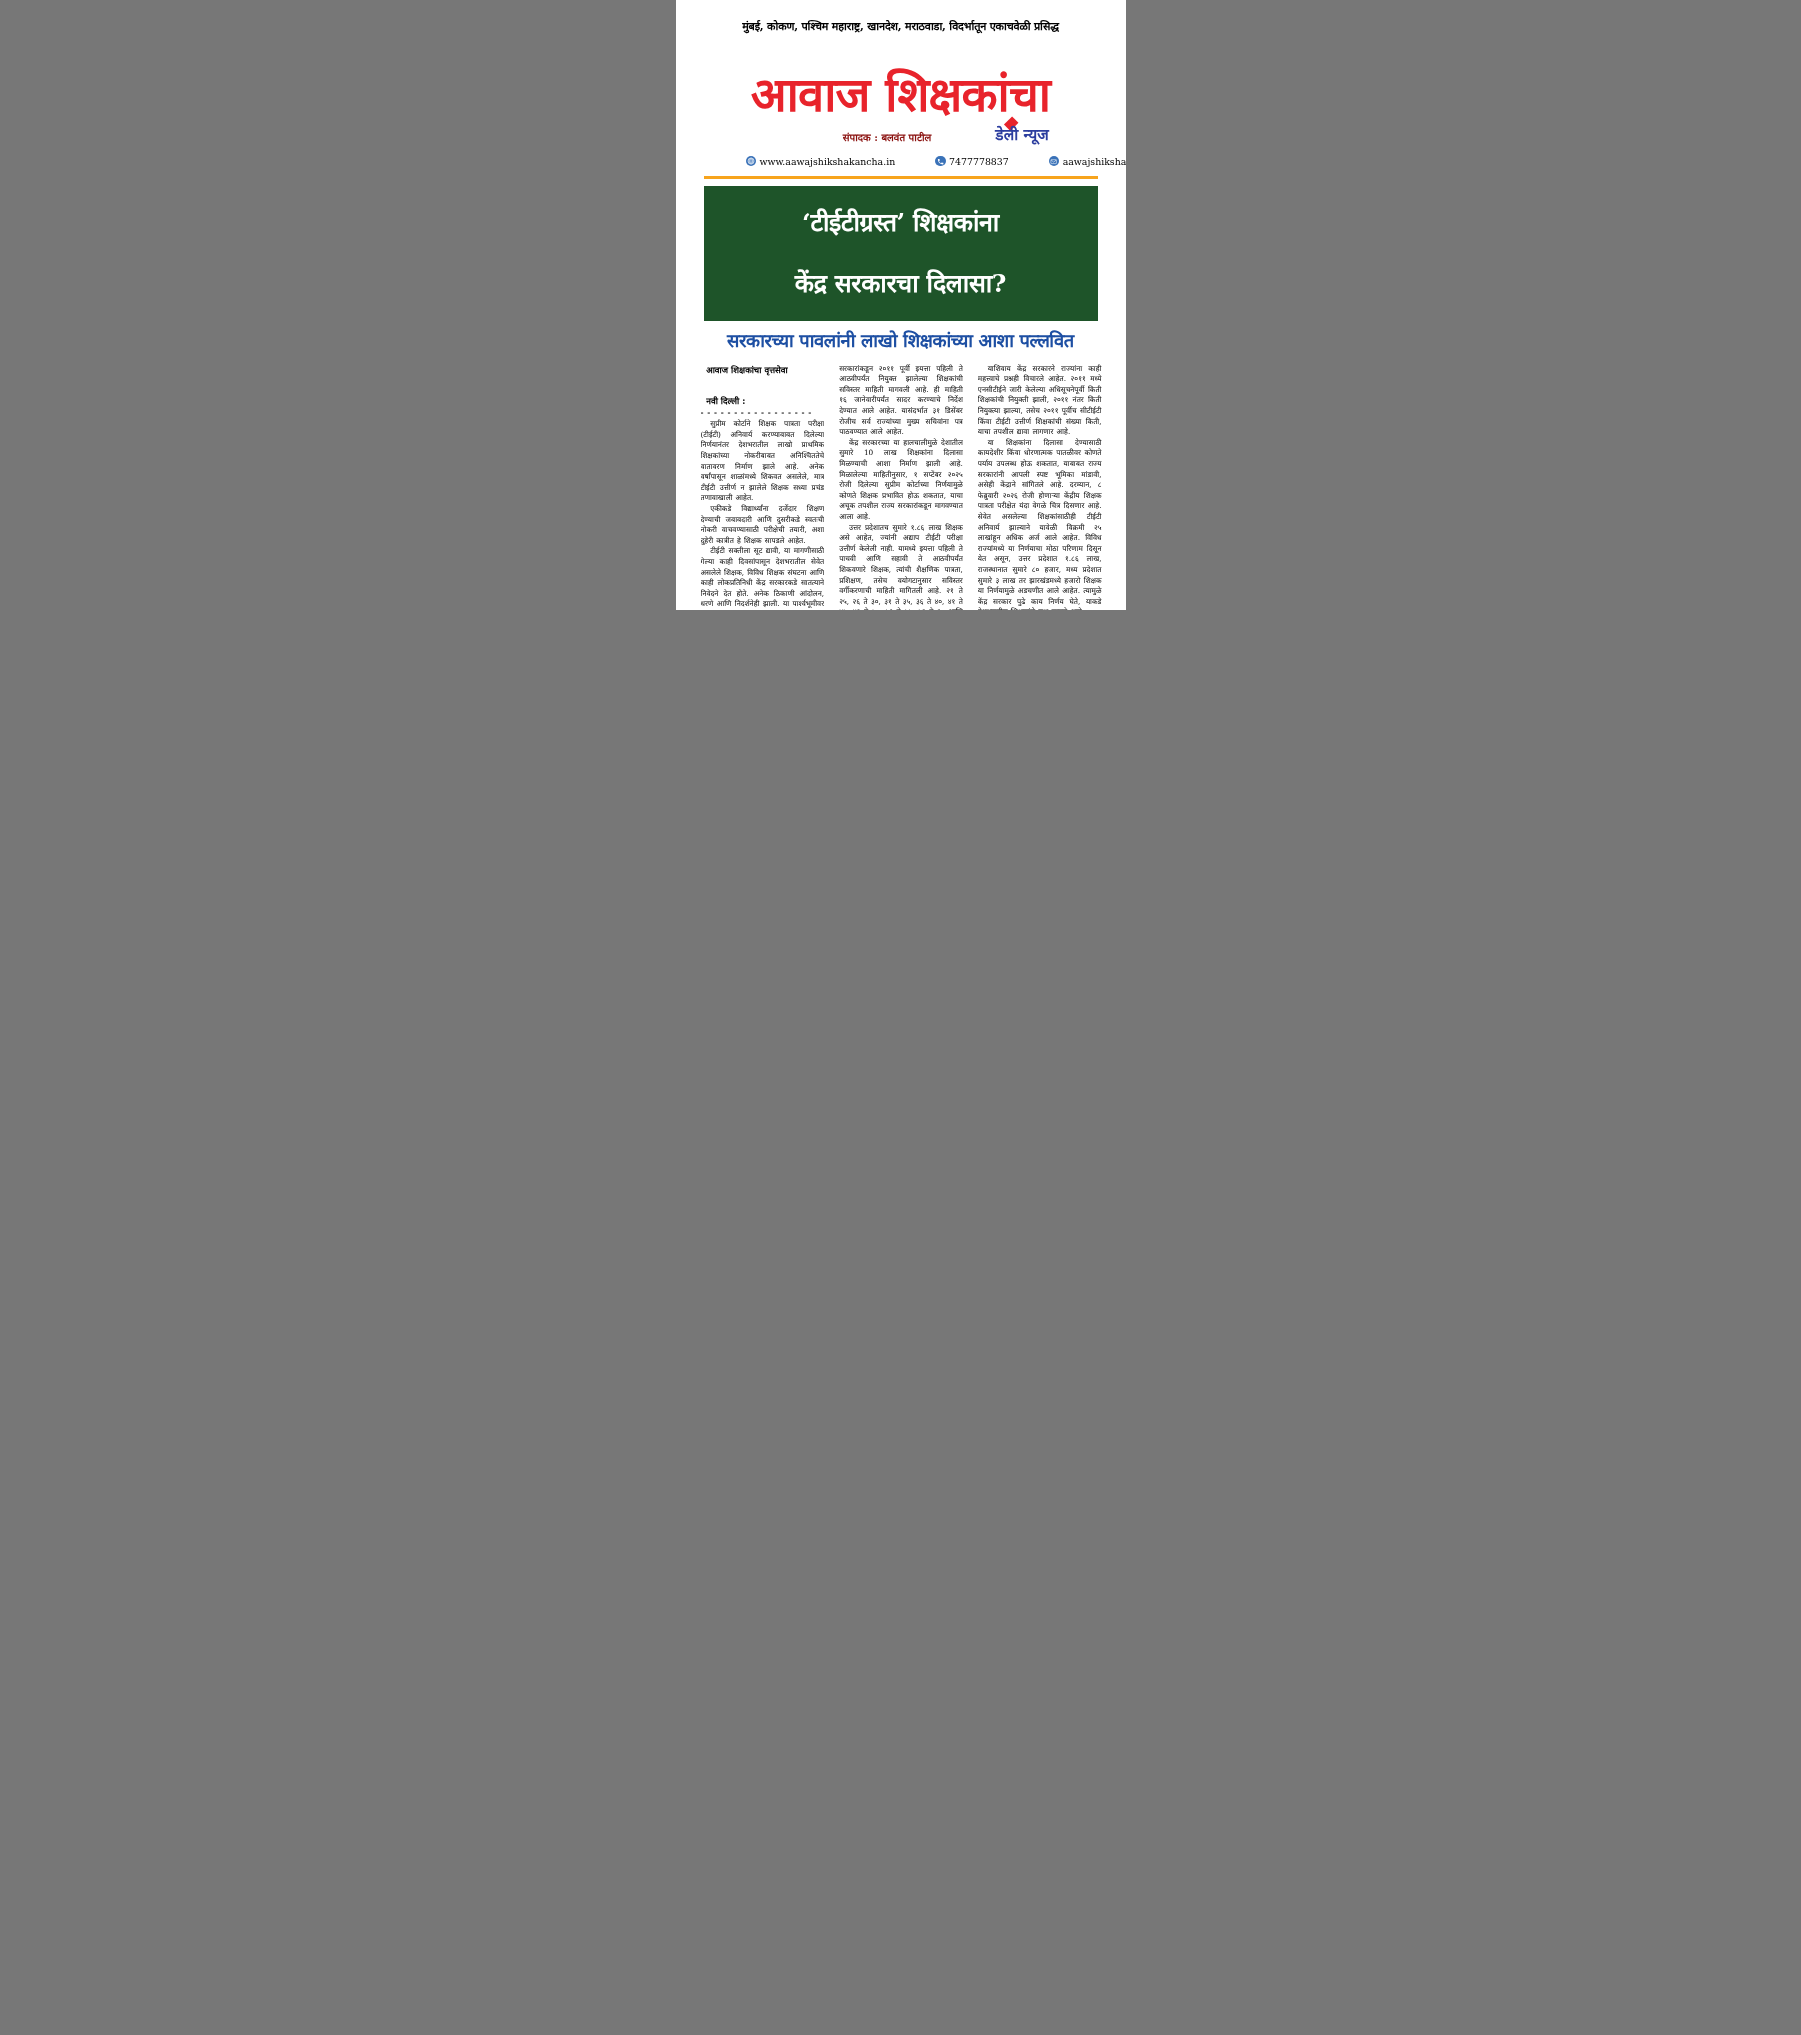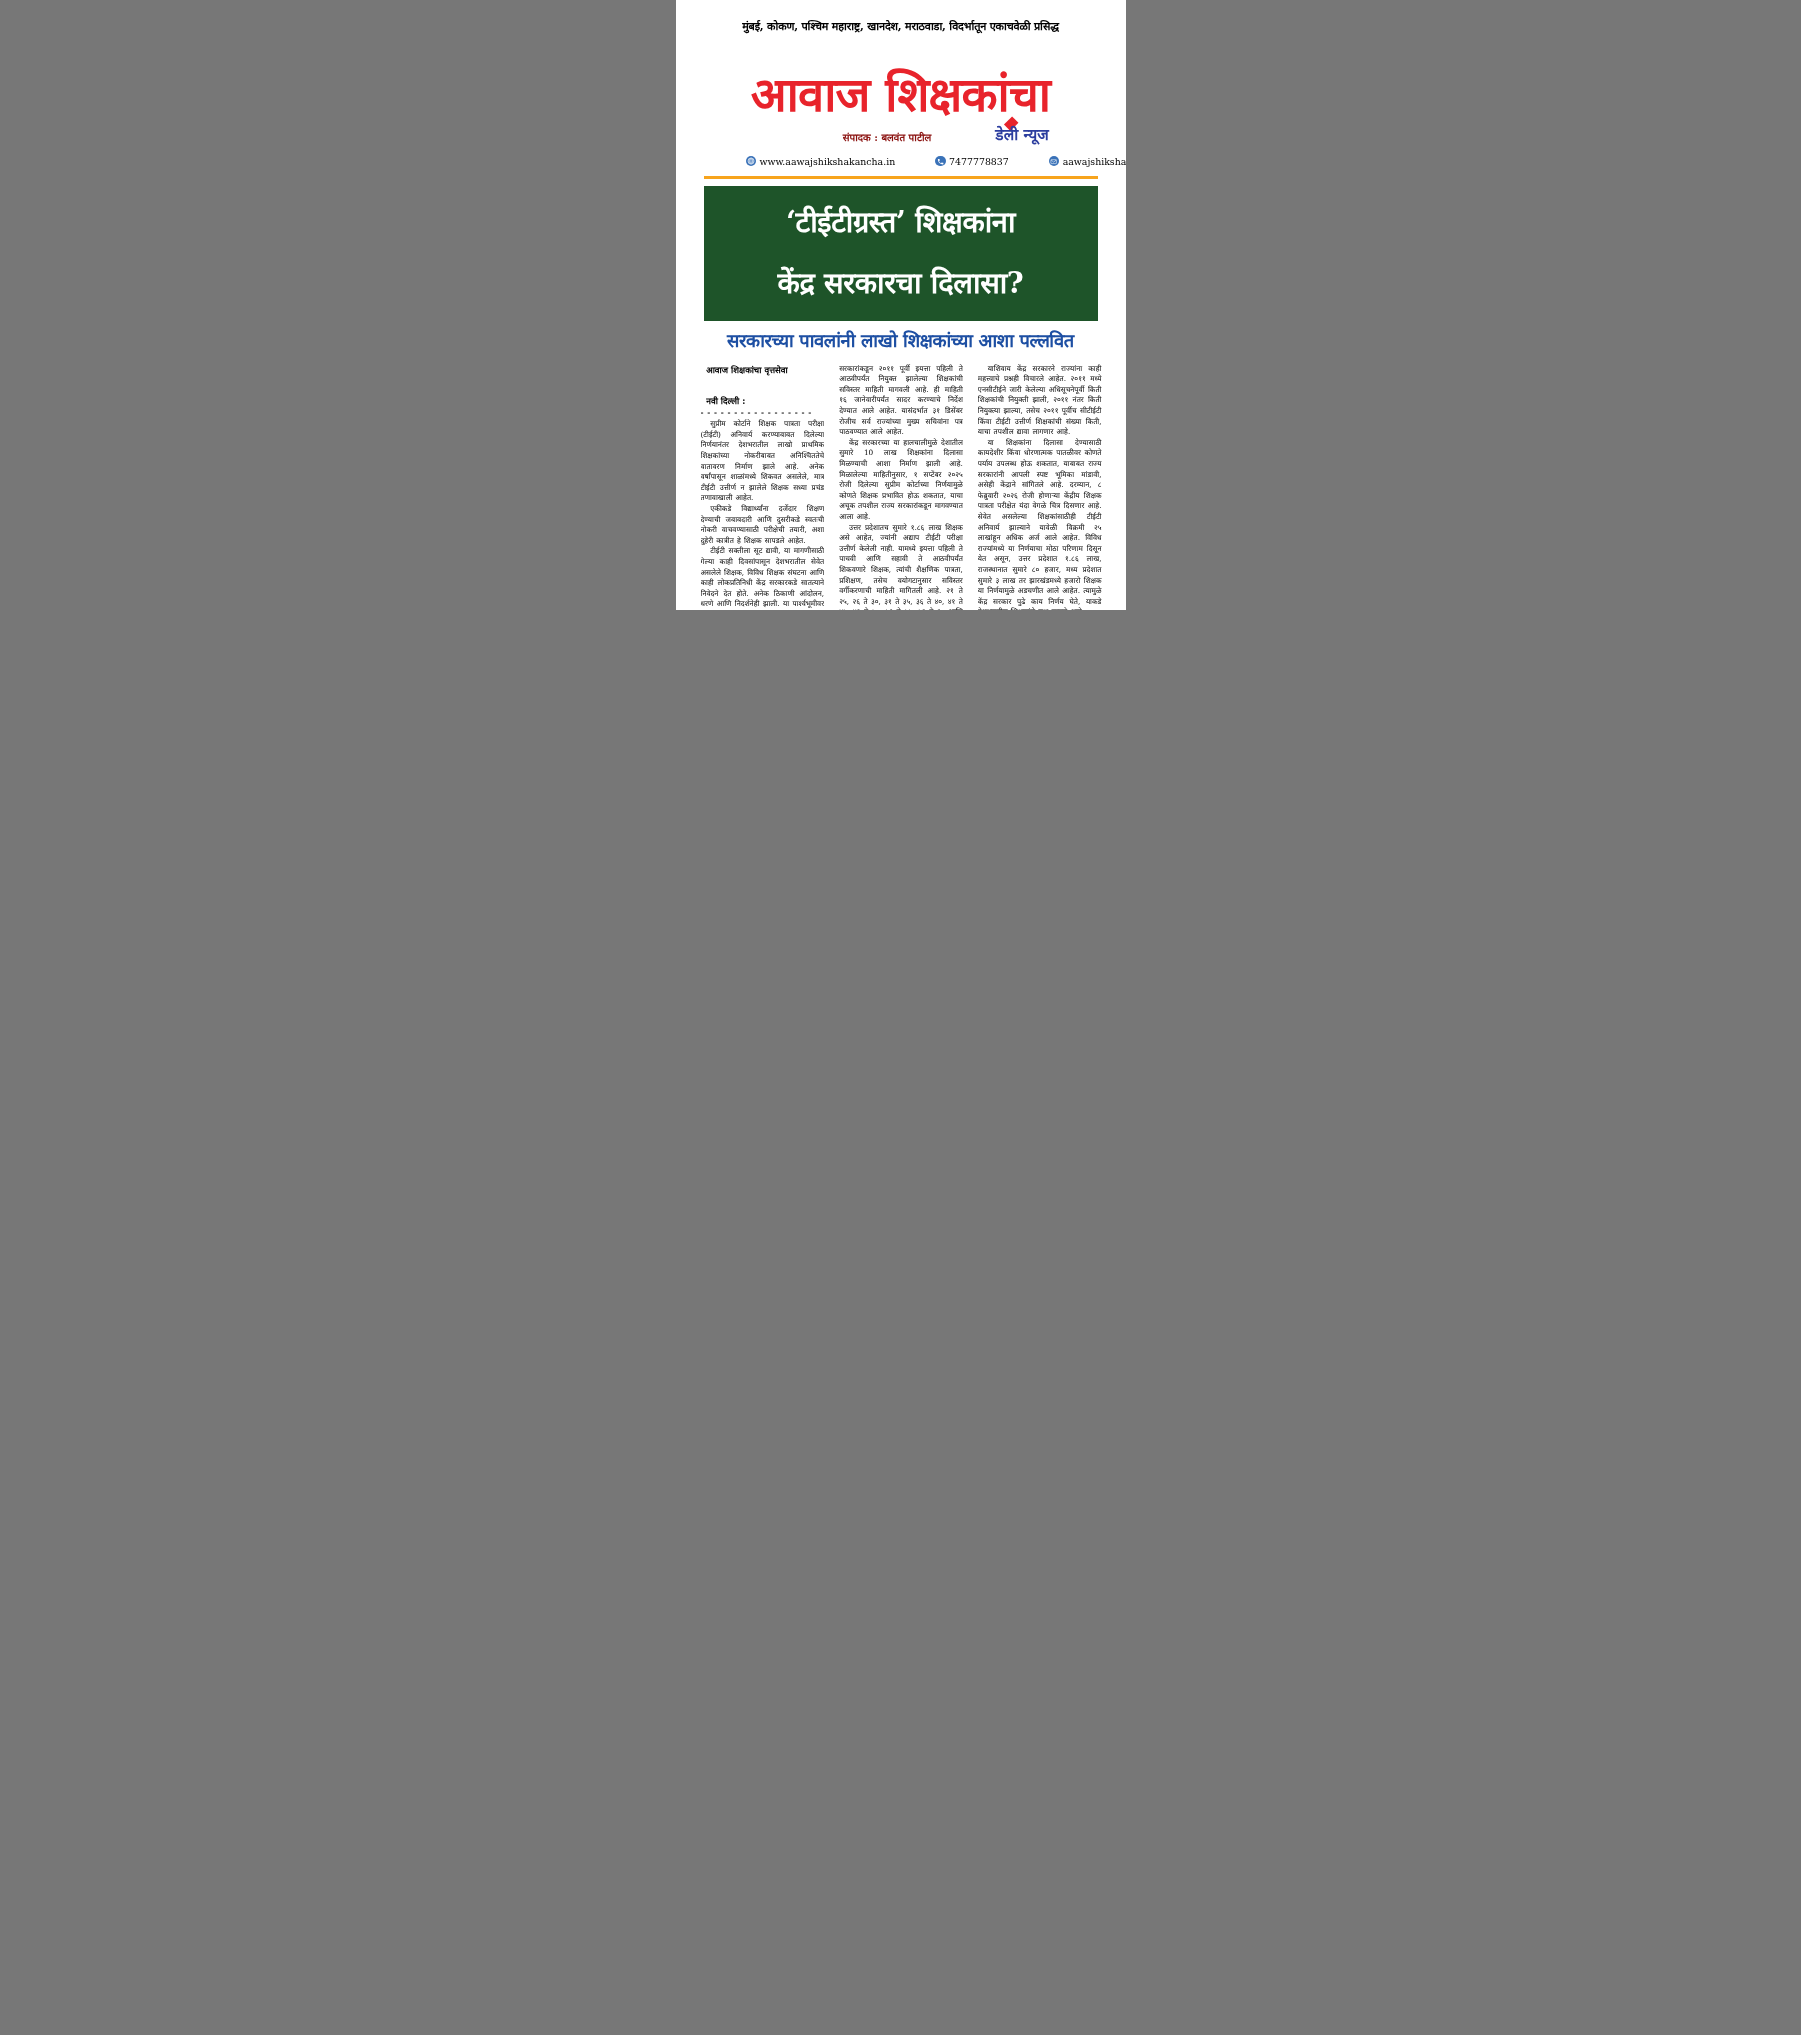--- a/index.html
+++ b/index.html
@@ -60,21 +60,21 @@
   
   .orange-bar{margin:8.5px 28px 0 28px;height:3.7px;background:#F7A41D;}
   
   .headline-box{
     margin:6.1px 28px 0 28px;height:135px;
     background:#1E5429;color:#fff;
     text-align:center;
     padding-top:0.8px;box-sizing:border-box;
   }
   .headline-box .hl{
-    font-size:29px;line-height:61px;font-weight:bold;
+    font-size:25px;line-height:61px;font-weight:bold;
     letter-spacing:-0.4px;
     white-space:nowrap;
   }
   .headline-box .hl:first-child{margin-top:5.7px;}
   
   .subheadline{
     margin-top:8.5px;
     text-align:center;
     font-size:18.3px;line-height:23.6px;font-weight:bold;
     color:#1D4FA3;letter-spacing:-0.4px;

